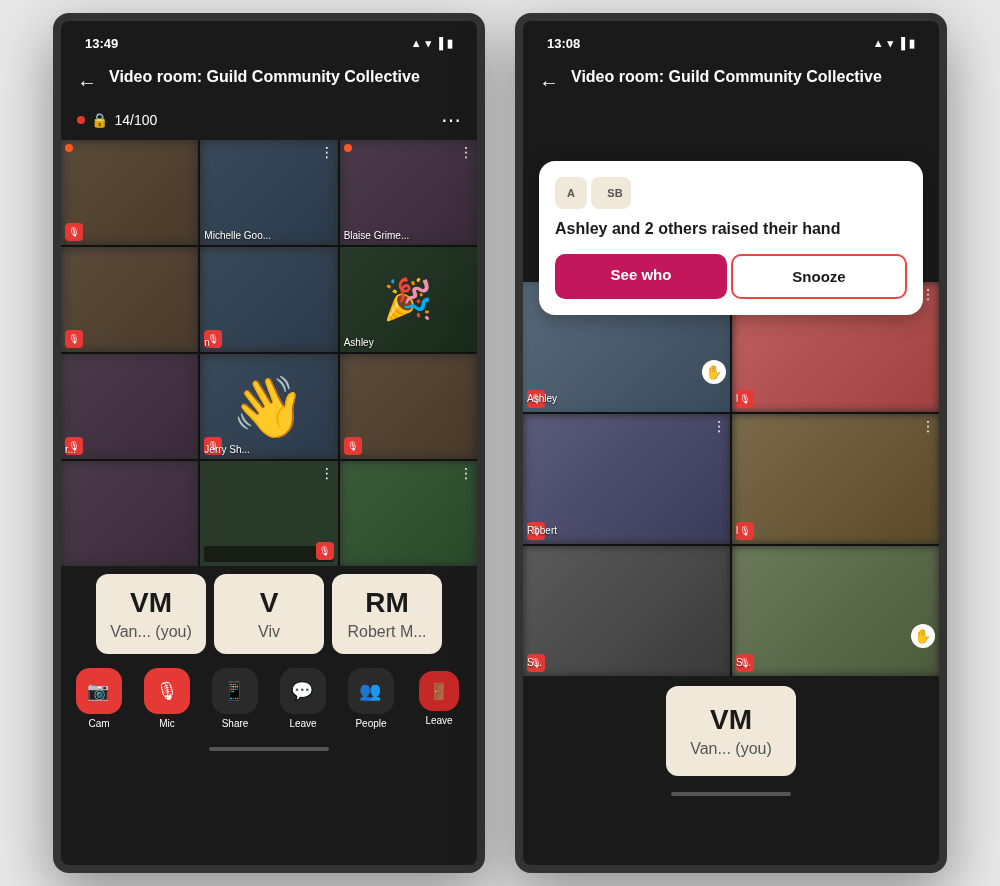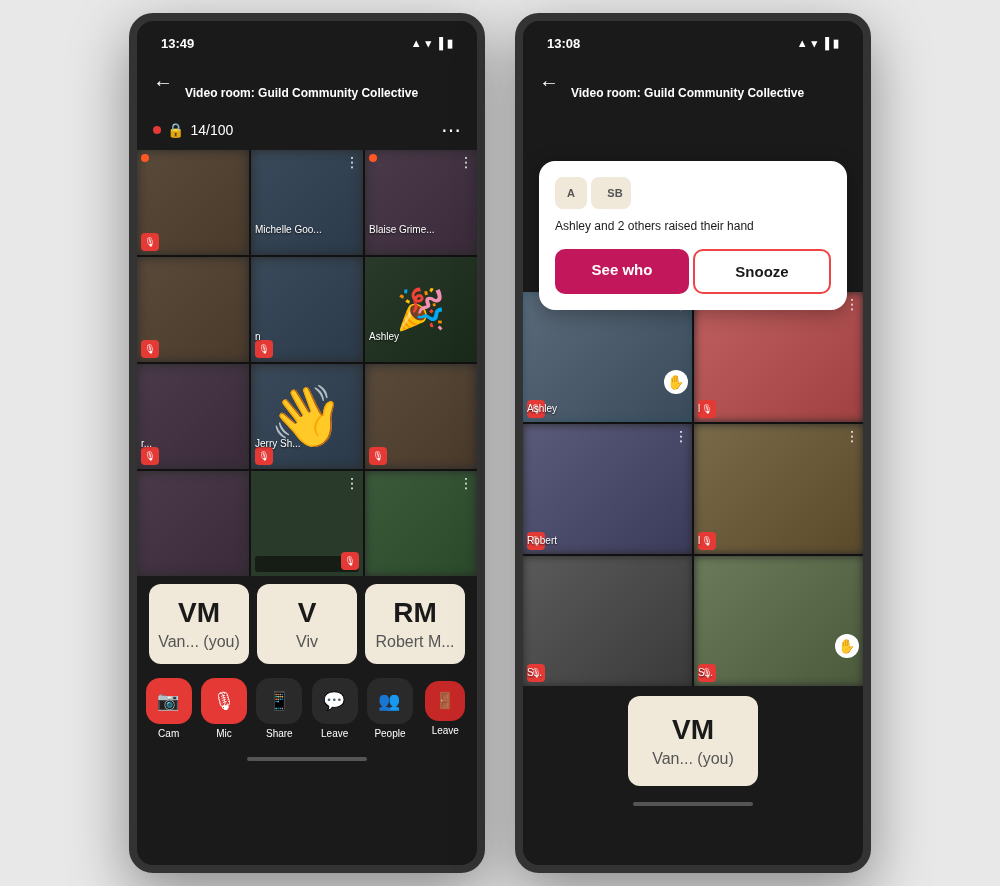--- a/index.html
+++ b/index.html
@@ -8,24 +8,24 @@
       height: 886px;
       background: #e8e8e8;
       display: flex;
       align-items: center;
       justify-content: center;
       gap: 30px;
       font-family: -apple-system, BlinkMacSystemFont, 'Segoe UI', sans-serif;
     }
 
     .phone {
-      width: 356px;
+      width: 432px;
       height: 860px;
       background: #1a1a1a;
-      border-radius: 24px;
+      border-radius: 16px;
       border: 8px solid #333;
       overflow: hidden;
       position: relative;
       box-shadow: 0 20px 60px rgba(0,0,0,0.4);
     }
 
     .phone-notch {
       position: absolute;
       top: 0;
       left: 50%;
@@ -65,25 +65,24 @@
     }
 
     .back-arrow {
       color: white;
       font-size: 20px;
       margin-top: 2px;
       flex-shrink: 0;
     }
 
     .header-title {
-      font-size: 12px;
+      font-size: 16px;
       font-weight: 600;
       color: white;
       line-height: 1.3;
-      margin-top: 19px;
     }
 
     .room-info-bar {
       background: #1a1a1a;
       padding: 6px 16px 8px;
       display: flex;
       align-items: center;
       justify-content: space-between;
     }
 
@@ -150,21 +149,21 @@
       background: linear-gradient(135deg, #2a3a2a 0%, #1a2a1a 100%);
     }
 
     .video-thumb.green-bg {
       background: linear-gradient(135deg, #3a5a3a 0%, #2a4a2a 100%);
       filter: blur(4px);
     }
 
     .cell-name {
       position: absolute;
-      bottom: 20px;
+      bottom: 4px;
       left: 4px;
       color: white;
       font-size: 10px;
       font-weight: 500;
       text-shadow: 0 1px 2px rgba(0,0,0,0.8);
     }
 
     .cell-mute {
       position: absolute;
       bottom: 4px;
@@ -320,22 +319,22 @@
       background: #f0e8d8;
       display: flex;
       align-items: center;
       justify-content: center;
       font-size: 11px;
       font-weight: 700;
       color: #555;
     }
 
     .notif-title {
-      font-size: 12px;
-      font-weight: 400;
+      font-size: 16px;
+      font-weight: 700;
       color: #1a1a1a;
       line-height: 1.3;
       margin-bottom: 14px;
     }
 
     .notif-buttons {
       display: flex;
       gap: 4px;
     }
 

